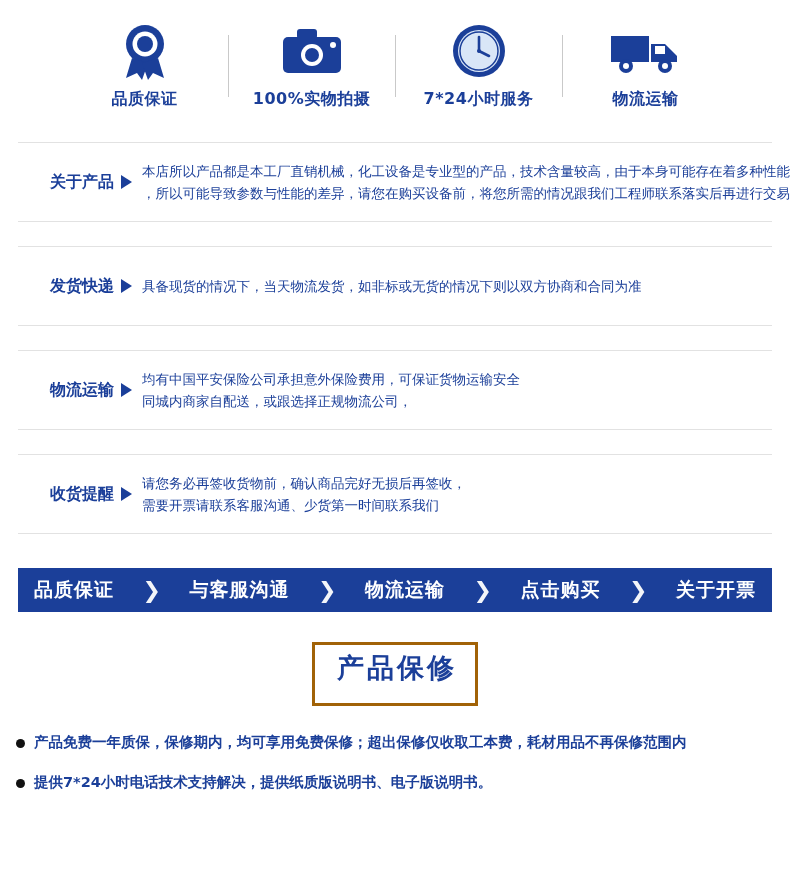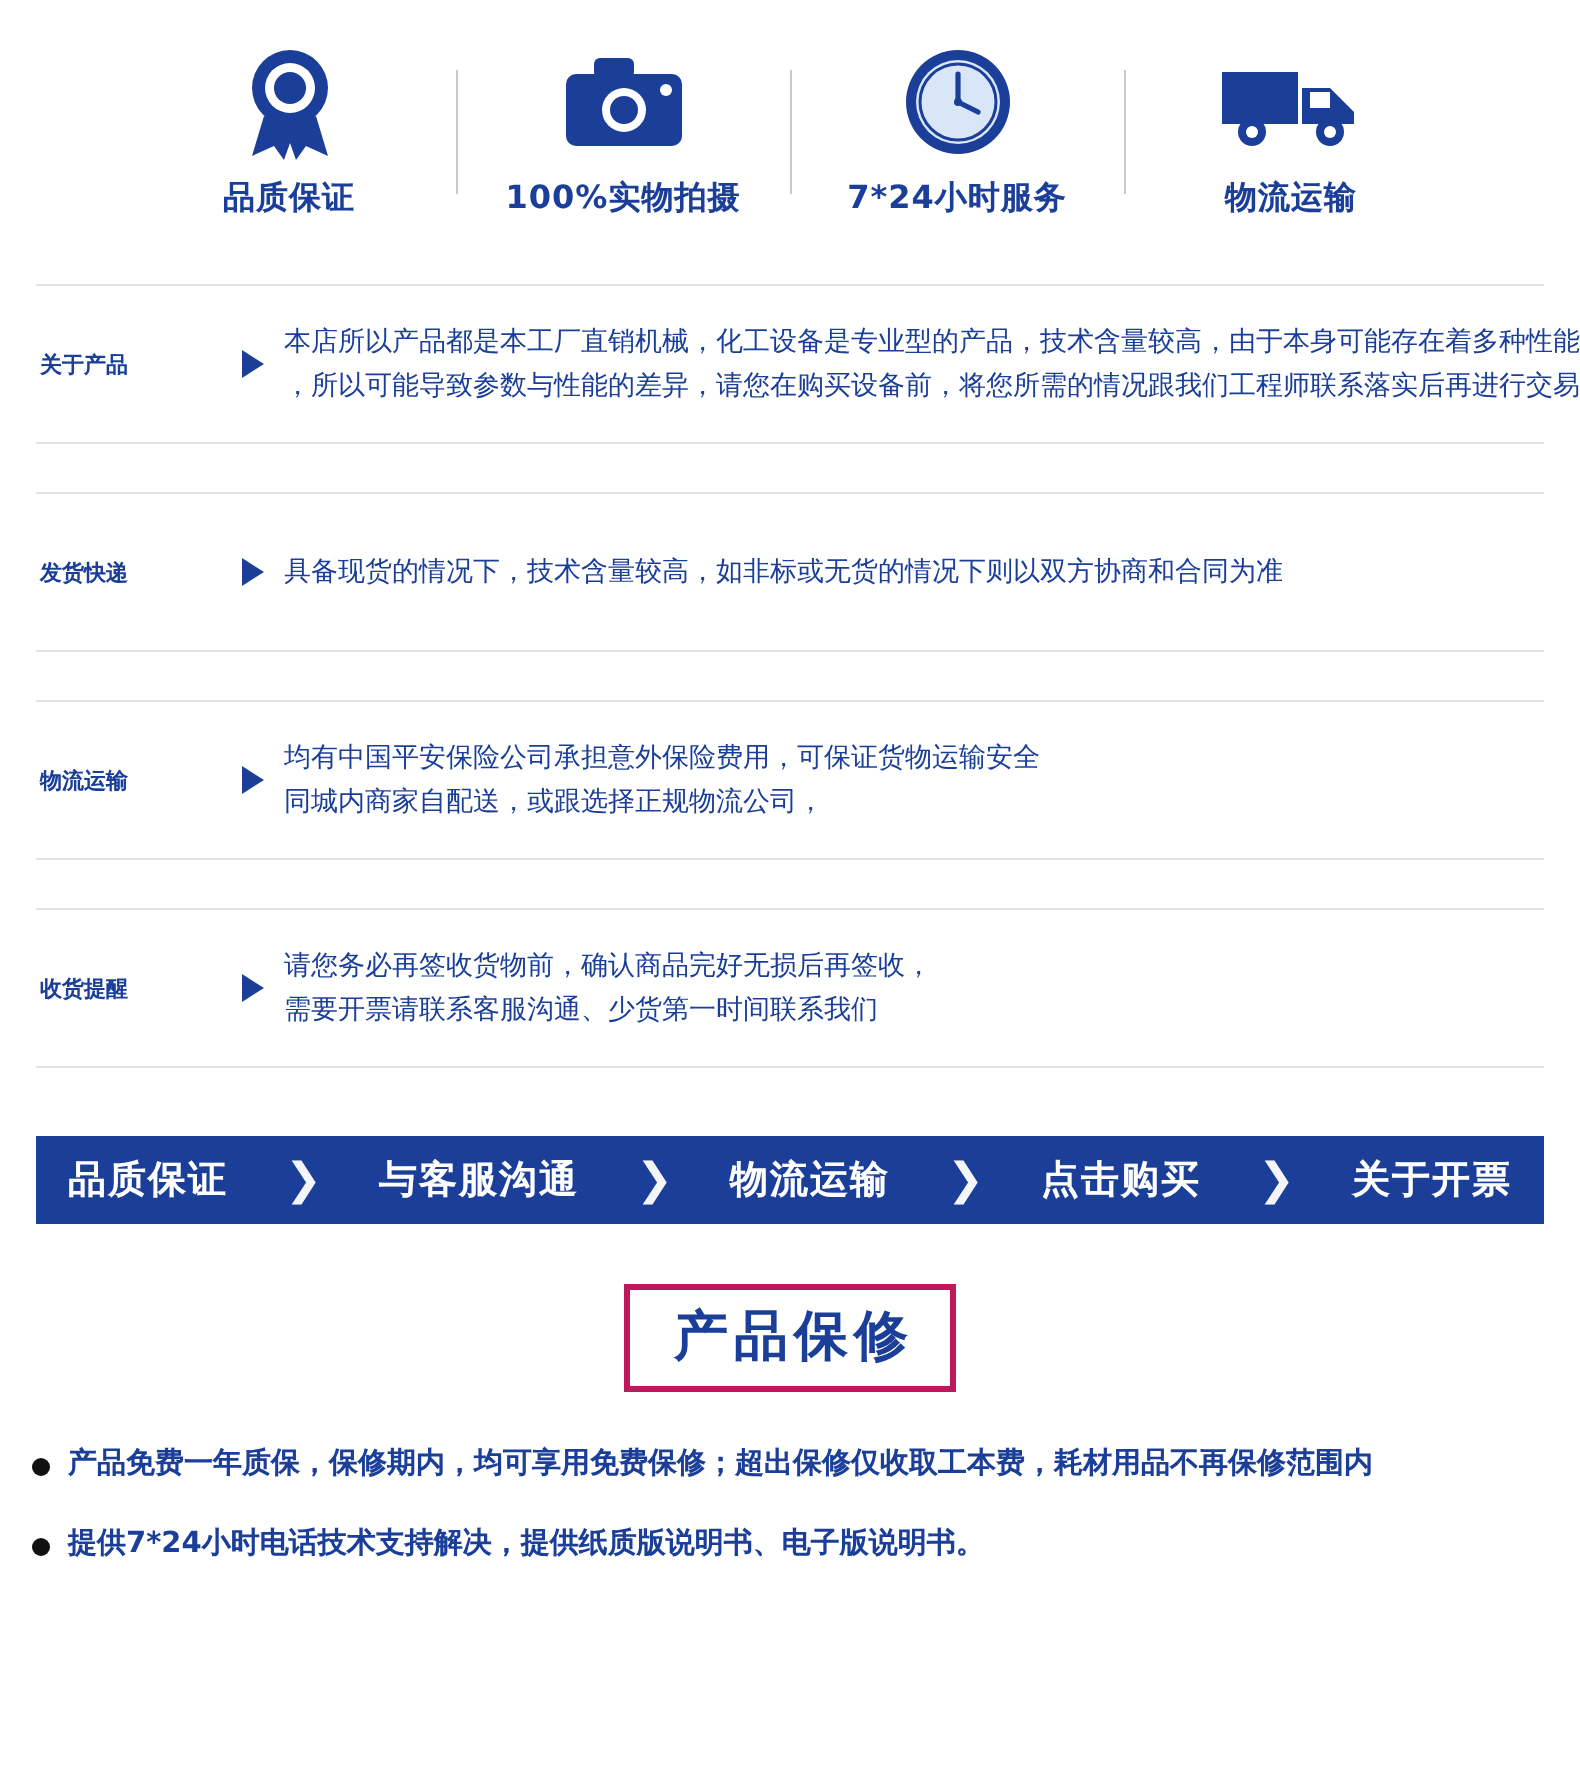--- a/index.html
+++ b/index.html
@@ -62,23 +62,23 @@
     border-bottom: 1px solid #e2e2e2;
     min-height: 62px;
     margin-bottom: 24px;
     padding: 8px 0;
   }
   .info-row:first-child { margin-top: 4px; }
   .info-label {
     flex: 0 0 112px;
     display: flex;
     align-items: center;
-    justify-content: space-between;
+    justify-content: flex-end;
     padding-left: 2px;
-    font-size: 11px;
+    font-size: 16px;
     font-weight: bold;
     color: #1b3f99;
     white-space: nowrap;
   }
   .arrow {
     display: inline-block;
     width: 0; height: 0;
     border-left: 11px solid #1b3f99;
     border-top: 7px solid transparent;
     border-bottom: 7px solid transparent;
@@ -119,26 +119,26 @@
     padding: 0 4px;
   }
 
   
   .warranty-title-wrap {
     display: flex;
     justify-content: center;
     margin-top: 30px;
   }
   .warranty-title {
-    border: 3px solid #be185d;
+    border: 3px solid #a16207;
     color: #1b3f99;
     font-size: 27px;
     font-weight: bold;
     letter-spacing: 3px;
-    padding: 5px 18px 7px 22px;
+    padding: 5px 18px 17px 22px;
   }
 
   
   .warranty-list {
     margin: 26px 14px 0 14px;
   }
   .warranty-item {
     display: flex;
     align-items: flex-start;
     margin-bottom: 18px;
@@ -239,21 +239,21 @@
       <div>，所以可能导致参数与性能的差异，请您在购买设备前，将您所需的情况跟我们工程师联系落实后再进行交易.</div>
     </div>
   </div>
 
   <div class="info-row">
     <div class="info-label">
       <span>发货快递</span>
       <span class="arrow"></span>
     </div>
     <div class="info-text">
-      <div>具备现货的情况下，技术含量较高，如非标或无货的情况下则以双方协商和合同为准</div>
+      <div>具备现货的情况下，当天物流发货，如非标或无货的情况下则以双方协商和合同为准</div>
     </div>
   </div>
 
   <div class="info-row">
     <div class="info-label">
       <span>物流运输</span>
       <span class="arrow"></span>
     </div>
     <div class="info-text">
       <div>均有中国平安保险公司承担意外保险费用，可保证货物运输安全</div>

